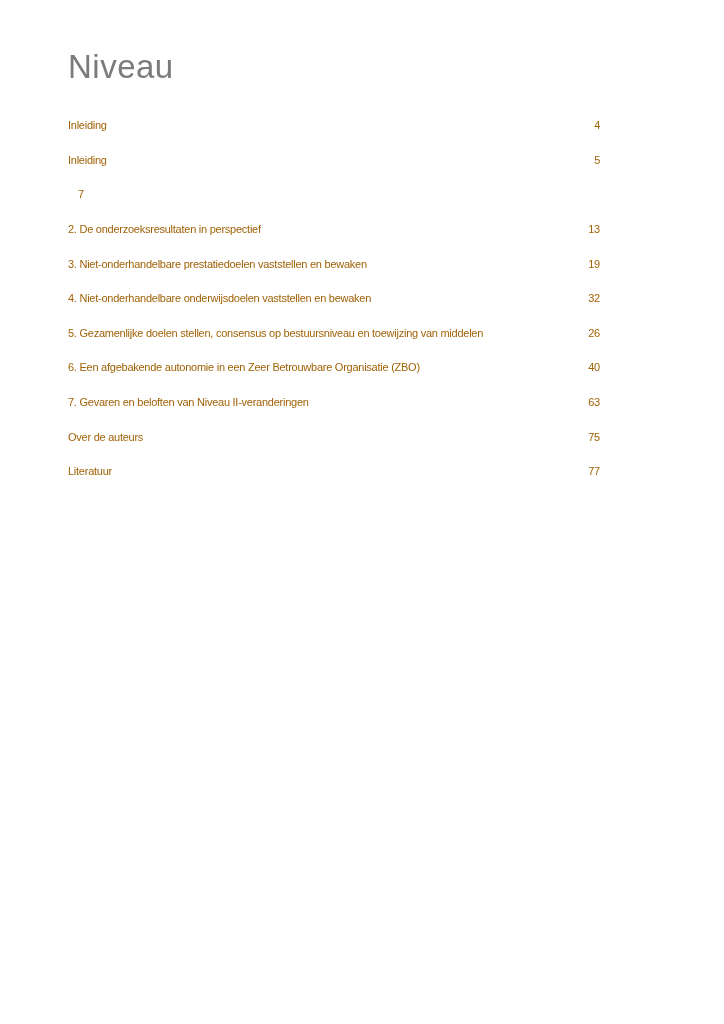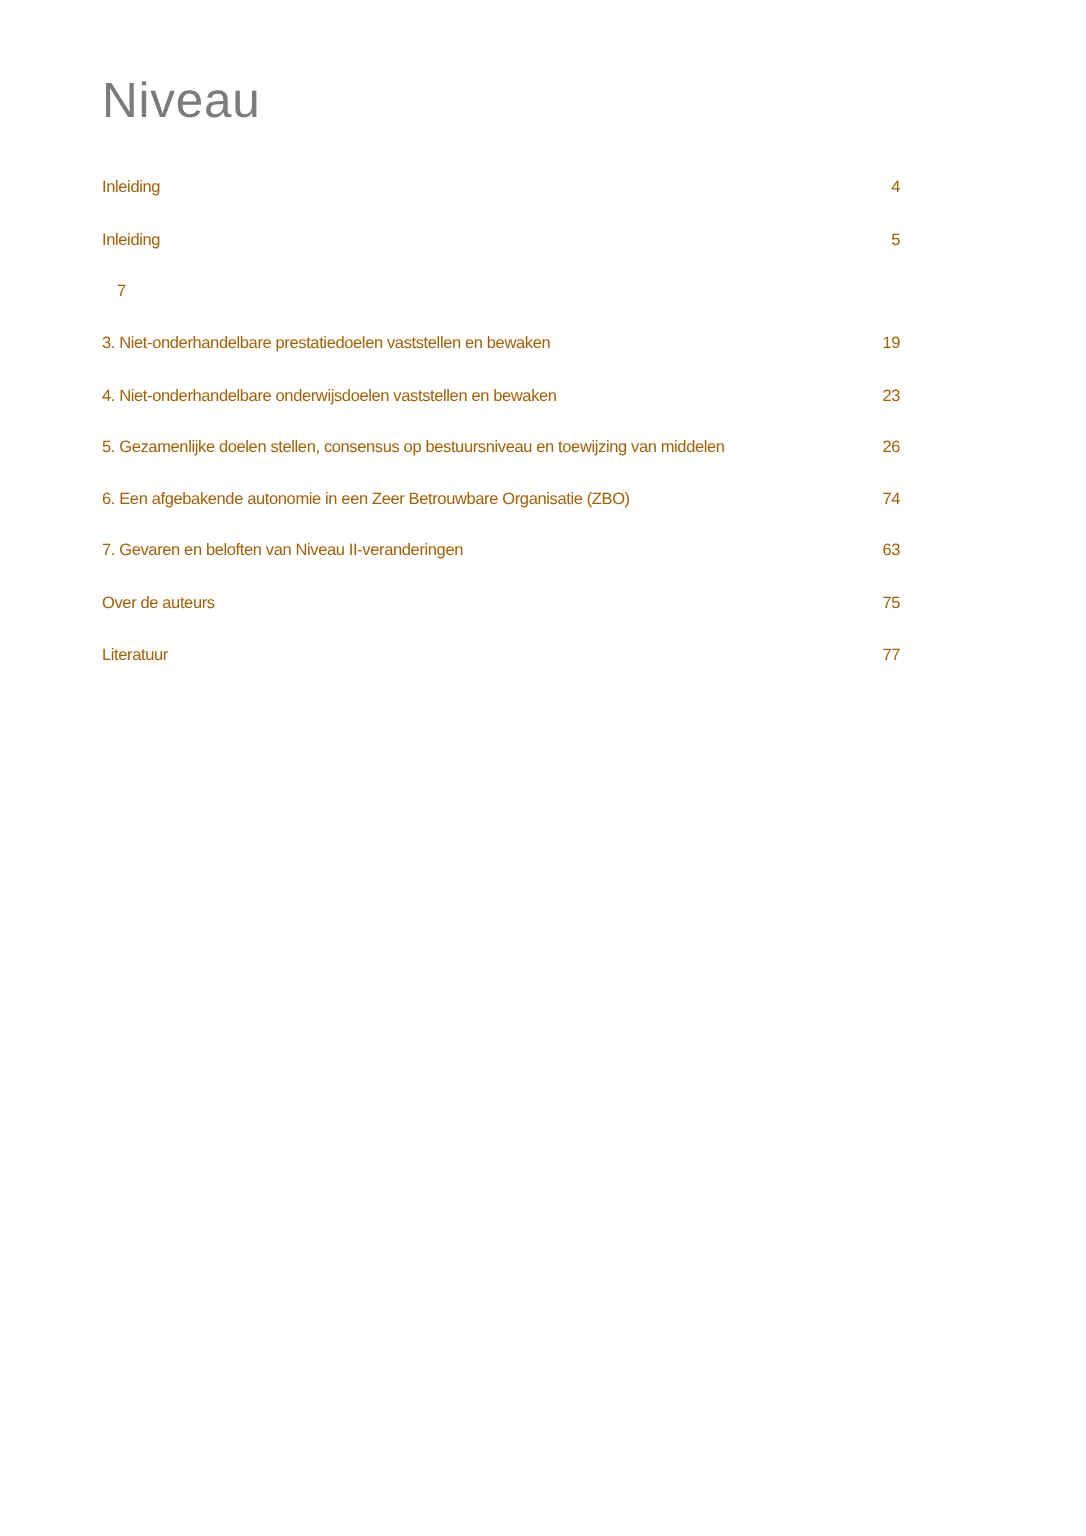--- a/index.html
+++ b/index.html
@@ -68,39 +68,43 @@
 
     <div class="toc-row">
       <span class="toc-label">Inleiding</span>
       <span class="toc-page">5</span>
     </div>
 
     <div class="toc-row">
       <span class="toc-page">7</span>
     </div>
 
+    <div class="toc-row">
+      <span class="toc-label">2. De onderzoeksresultaten in perspectief</span>
+      <span class="toc-page">13</span>
+    </div>
 
     <div class="toc-row">
       <span class="toc-label">3. Niet-onderhandelbare prestatiedoelen vaststellen en bewaken</span>
       <span class="toc-page">19</span>
     </div>
 
     <div class="toc-row">
       <span class="toc-label">4. Niet-onderhandelbare onderwijsdoelen vaststellen en bewaken</span>
-      <span class="toc-page">23</span>
+      <span class="toc-page">32</span>
     </div>
 
     <div class="toc-row">
       <span class="toc-label">5. Gezamenlijke doelen stellen, consensus op bestuursniveau en toewijzing van middelen</span>
       <span class="toc-page">26</span>
     </div>
 
     <div class="toc-row">
       <span class="toc-label">6. Een afgebakende autonomie in een Zeer Betrouwbare Organisatie (ZBO)</span>
-      <span class="toc-page">74</span>
+      <span class="toc-page">40</span>
     </div>
 
     <div class="toc-row">
       <span class="toc-label">7. Gevaren en beloften van Niveau II-veranderingen</span>
       <span class="toc-page">63</span>
     </div>
 
 
     <div class="toc-row">
       <span class="toc-label">Over de auteurs</span>

